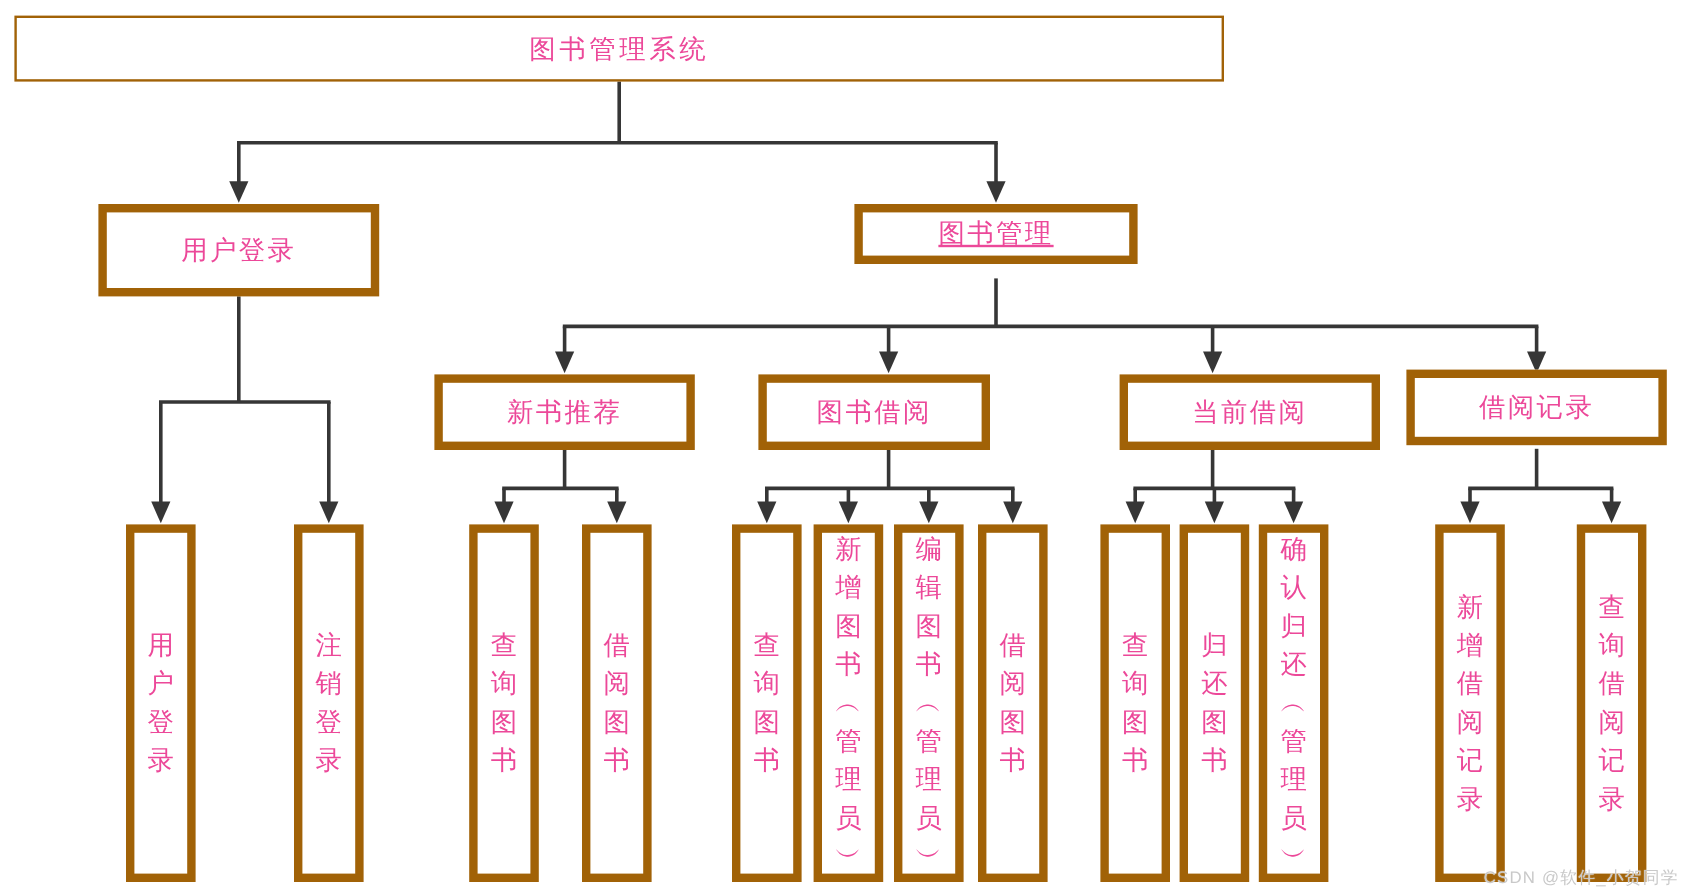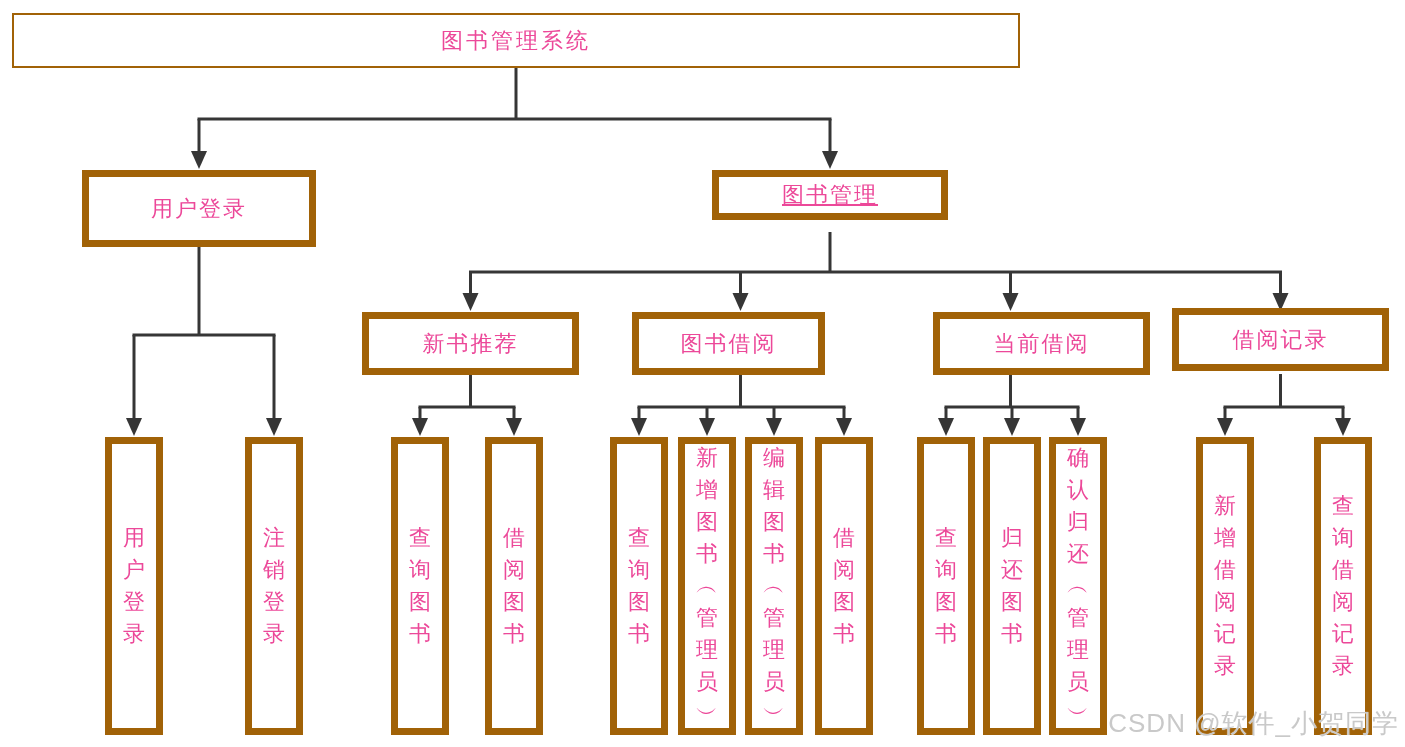--- a/index.html
+++ b/index.html
@@ -48,21 +48,21 @@
   .node.v .vchar {
     display: block;
     line-height: 32px;
     height: 32px;
     font-size: 22px;
   }
   .watermark {
     position: absolute;
     right: 6px;
     bottom: 6px;
-    font-size: 26px;
+    font-size: 14px;
     color: #c9c9c9;
     letter-spacing: 1px;
     z-index: 3;
     text-shadow: 0 0 1px #ffffff;
     white-space: nowrap;
   }
 </style>
 </head>
 <body>
 

